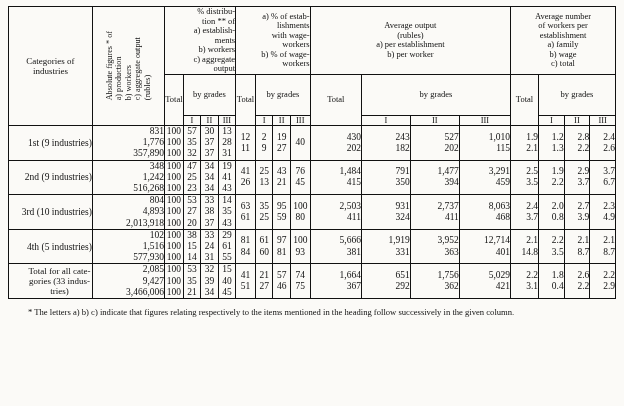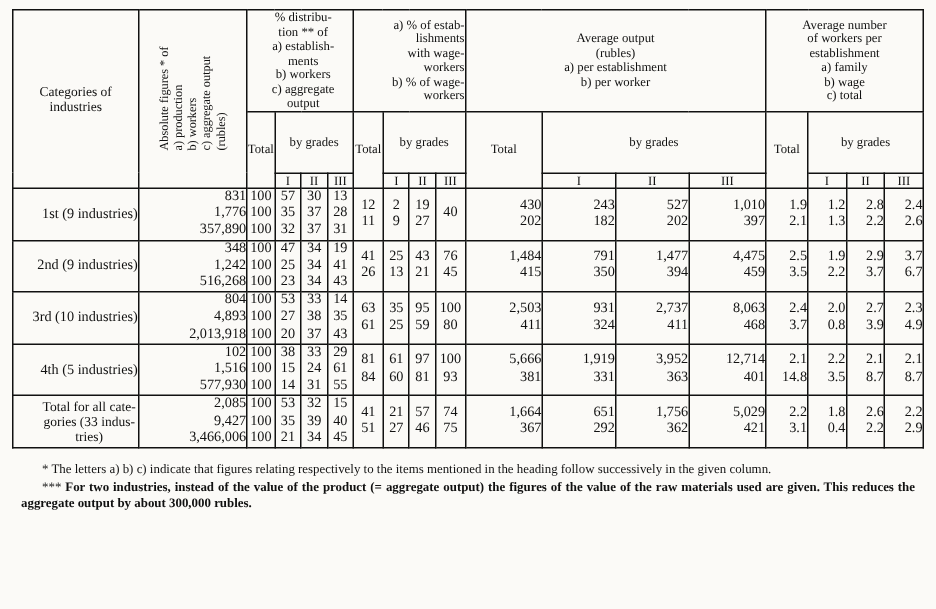--- a/index.html
+++ b/index.html
@@ -102,21 +102,21 @@
 industries</div>
     </td>
     <td class="hdr vcell" rowspan="3">
       <div class="vert">Absolute figures * of
 a) production
 b) workers
 c) aggregate output
 (rubles)</div>
     </td>
     <td class="hdr" colspan="4" rowspan="1">
-      <div style="white-space:pre-line;text-align:center;padding-left:4px">% distribu-
+      <div style="white-space:pre-line;text-align:right;padding-left:4px">% distribu-
 tion ** of
 a) establish-
 ments
 b) workers
 c) aggregate
 output</div>
     </td>
     <td class="hdr" colspan="4">
       <div style="white-space:pre-line;text-align:right;padding-left:3px">a) % of estab-
 lishments
@@ -248,21 +248,21 @@
           </td>
     <td class="num">
             <span class="cellstack">
       <span>527</span>
       <span>202</span>
             </span>
           </td>
     <td class="num">
             <span class="cellstack">
       <span>1,010</span>
-      <span>397</span>
+      <span>115</span>
             </span>
           </td>
     <td class="num">
             <span class="cellstack">
       <span>1.9</span>
       <span>2.1</span>
             </span>
           </td>
     <td class="num">
             <span class="cellstack">
@@ -358,21 +358,21 @@
             </span>
           </td>
     <td class="num">
             <span class="cellstack">
       <span>1,477</span>
       <span>394</span>
             </span>
           </td>
     <td class="num">
             <span class="cellstack">
-      <span>4,475</span>
+      <span>3,291</span>
       <span>459</span>
             </span>
           </td>
     <td class="num">
             <span class="cellstack">
       <span>2.5</span>
       <span>3.5</span>
             </span>
           </td>
     <td class="num">
@@ -730,19 +730,15 @@
           </td>
   </tr>
 </tbody>
     </table>
 
 <div class="notes">
   <p>
     <span>*</span>
     <span>The letters a) b) c) indicate that figures relating respectively to  the items mentioned in the heading follow successively in the given column.</span>
   </p>
-  <p>
-    <span>***</span>
-    <b>For two industries, instead of the value of the product (= aggregate output) the figures of the value of the raw materials used are given. This reduces the aggregate output by about 300,000 rubles.</b>
-  </p>
 </div>
 
 </div>
 
 </body></html>

